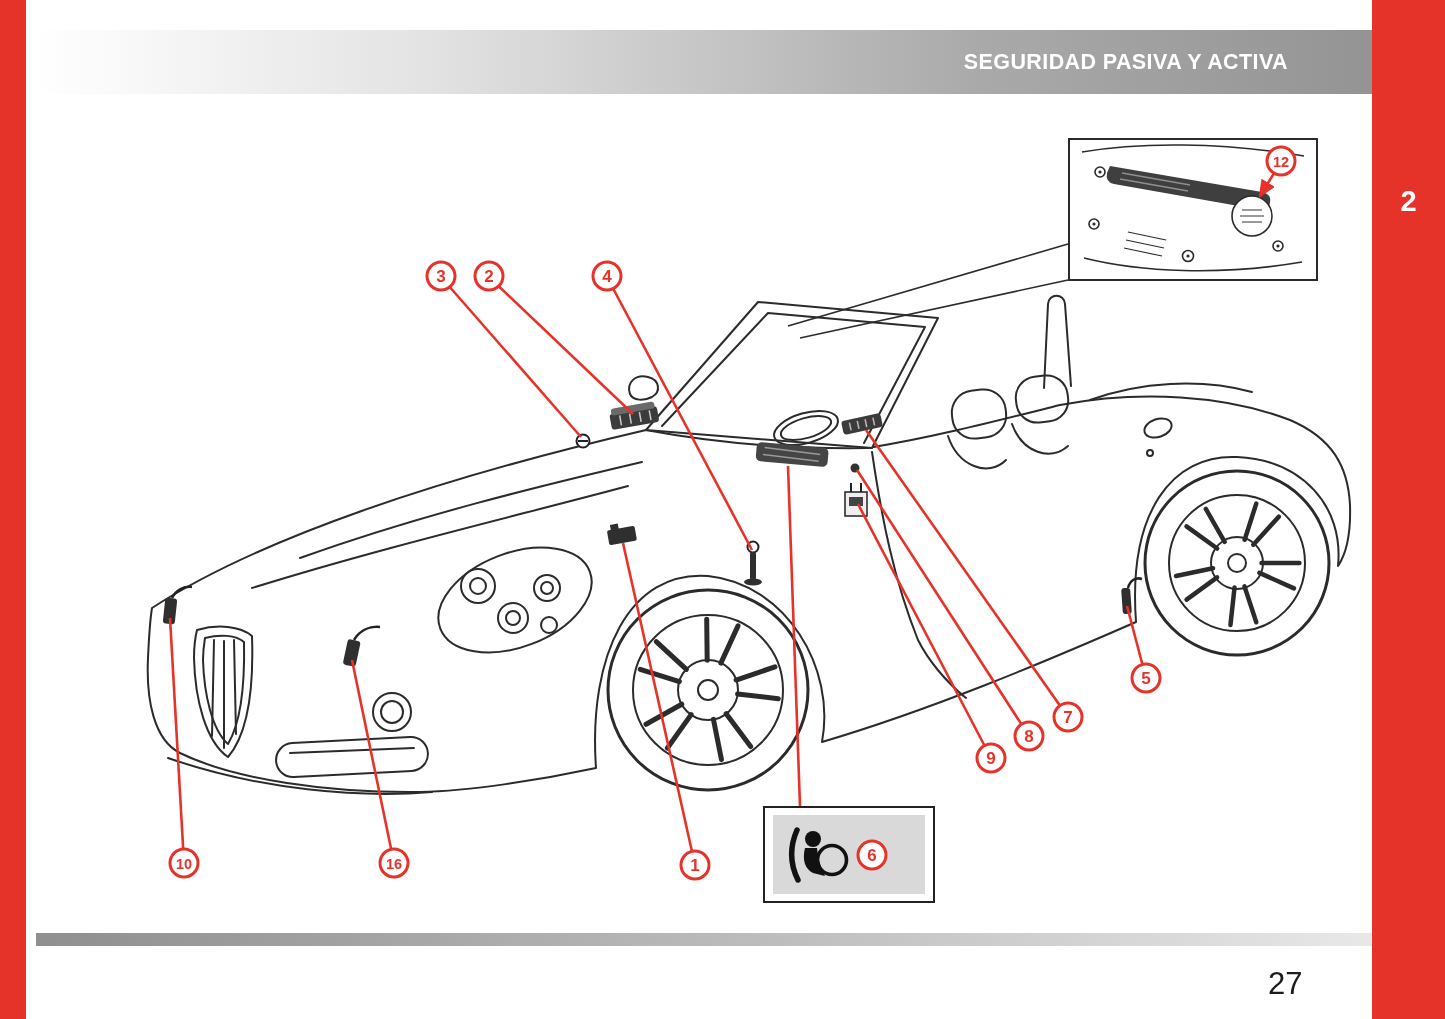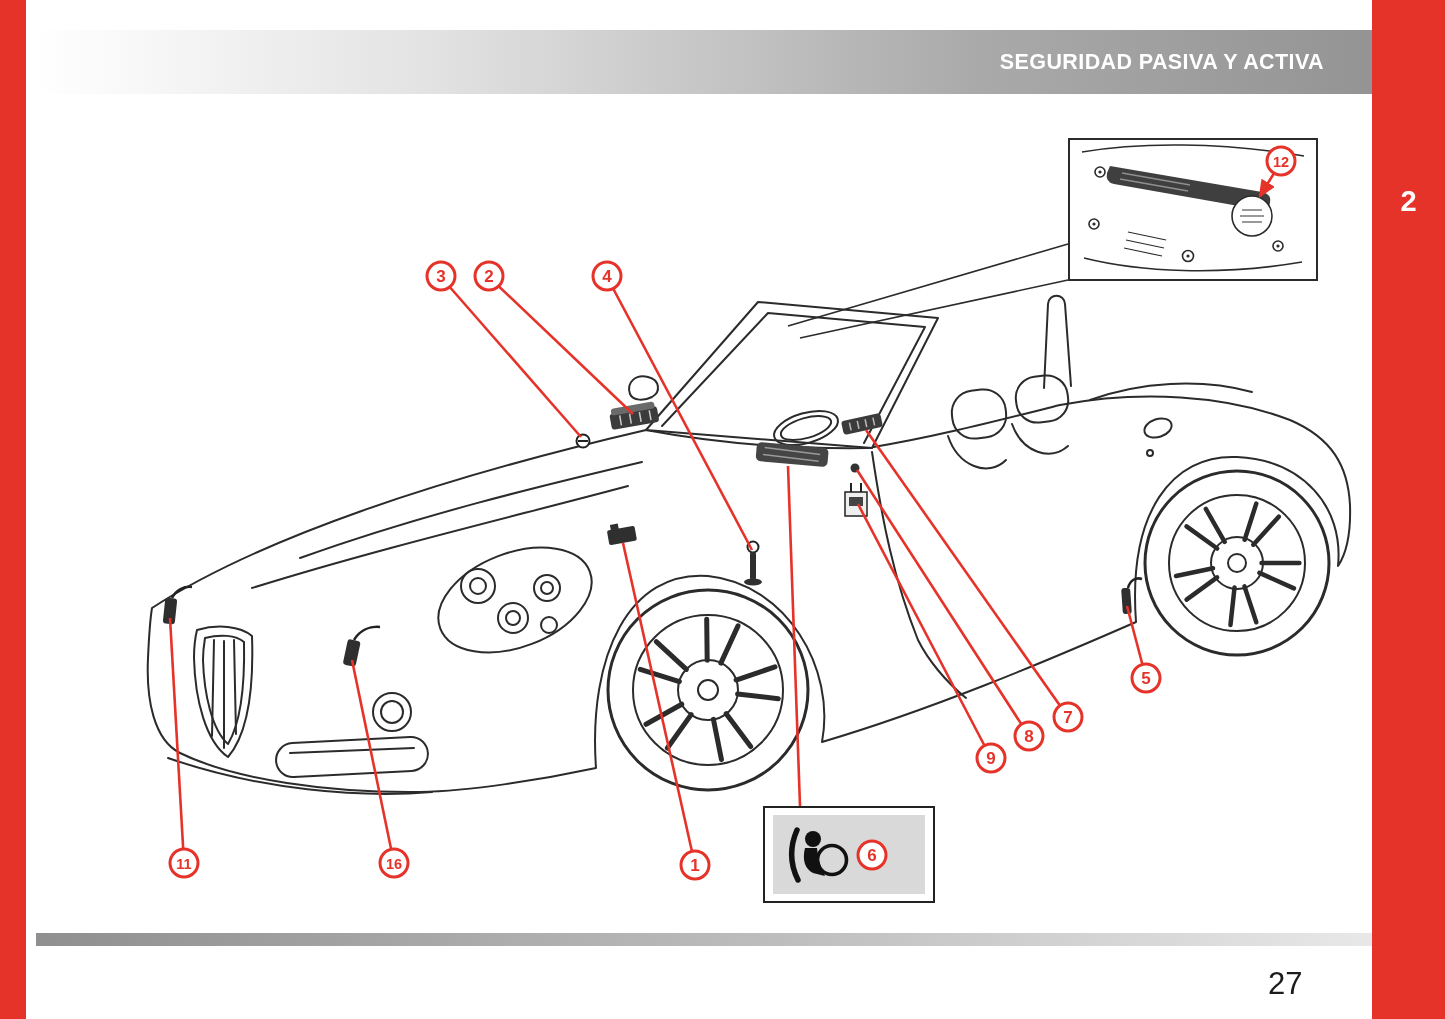--- a/index.html
+++ b/index.html
@@ -3,21 +3,21 @@
 <meta charset="utf-8">
 <style>
   html,body{margin:0;padding:0;background:#fff;}
   body{width:1445px;height:1019px;font-family:"Liberation Sans",sans-serif;}
   .page{position:relative;width:1445px;height:1019px;background:#fff;overflow:hidden;}
   .left-bar{position:absolute;left:0;top:0;width:26px;height:1019px;background:#e6332a;}
   .right-bar{position:absolute;left:1372px;top:0;width:73px;height:1019px;background:#e6332a;color:#fff;text-align:center;}
   .section-num{margin-top:185px;font-size:29px;font-weight:bold;}
   .header-bar{position:absolute;left:36px;top:30px;width:1336px;height:64px;
     background:linear-gradient(to right,#ffffff 0%,#e2e2e2 30%,#aaaaaa 70%,#949494 100%);
-    display:flex;align-items:center;justify-content:flex-end;padding-right:48px;box-sizing:border-box;}
+    display:flex;align-items:center;justify-content:flex-end;padding-right:84px;box-sizing:border-box;}
   .header-title{color:#fff;font-size:21.5px;font-weight:bold;letter-spacing:.4px;}
   .footer-bar{position:absolute;left:36px;top:933px;width:1336px;height:13px;
     background:linear-gradient(to right,#8f8f8f 0%,#bdbdbd 55%,#e8e8e8 100%);}
   .page-number{position:absolute;top:966px;left:1268px;font-size:31px;color:#1c1c1c;}
   .artwork{position:absolute;left:0;top:0;z-index:1;}
   .inset-box{position:absolute;left:1068px;top:138px;width:250px;height:143px;border:2px solid #2b2b2b;
     background:#fff;z-index:2;box-sizing:border-box;}
   .airbag-box{position:absolute;left:763px;top:806px;width:172px;height:97px;border:2px solid #222;
     background:#fff;z-index:2;box-sizing:border-box;display:flex;align-items:center;justify-content:center;}
   .airbag-panel{width:152px;height:79px;background:#d9d9d9;display:flex;align-items:center;
@@ -324,19 +324,19 @@
   <div class="callout" style="left:1029px;top:736px">
       <span>8</span>
     </div>
   <div class="callout" style="left:991px;top:758px">
       <span>9</span>
     </div>
   <div class="callout small" style="left:394px;top:863px">
       <span>16</span>
     </div>
   <div class="callout small" style="left:184px;top:863px">
-      <span>11</span>
+      <span>10</span>
     </div>
   <div class="callout small" style="left:1281px;top:161px">
       <span>12</span>
     </div>
 
 </div>
 
 </body></html>

